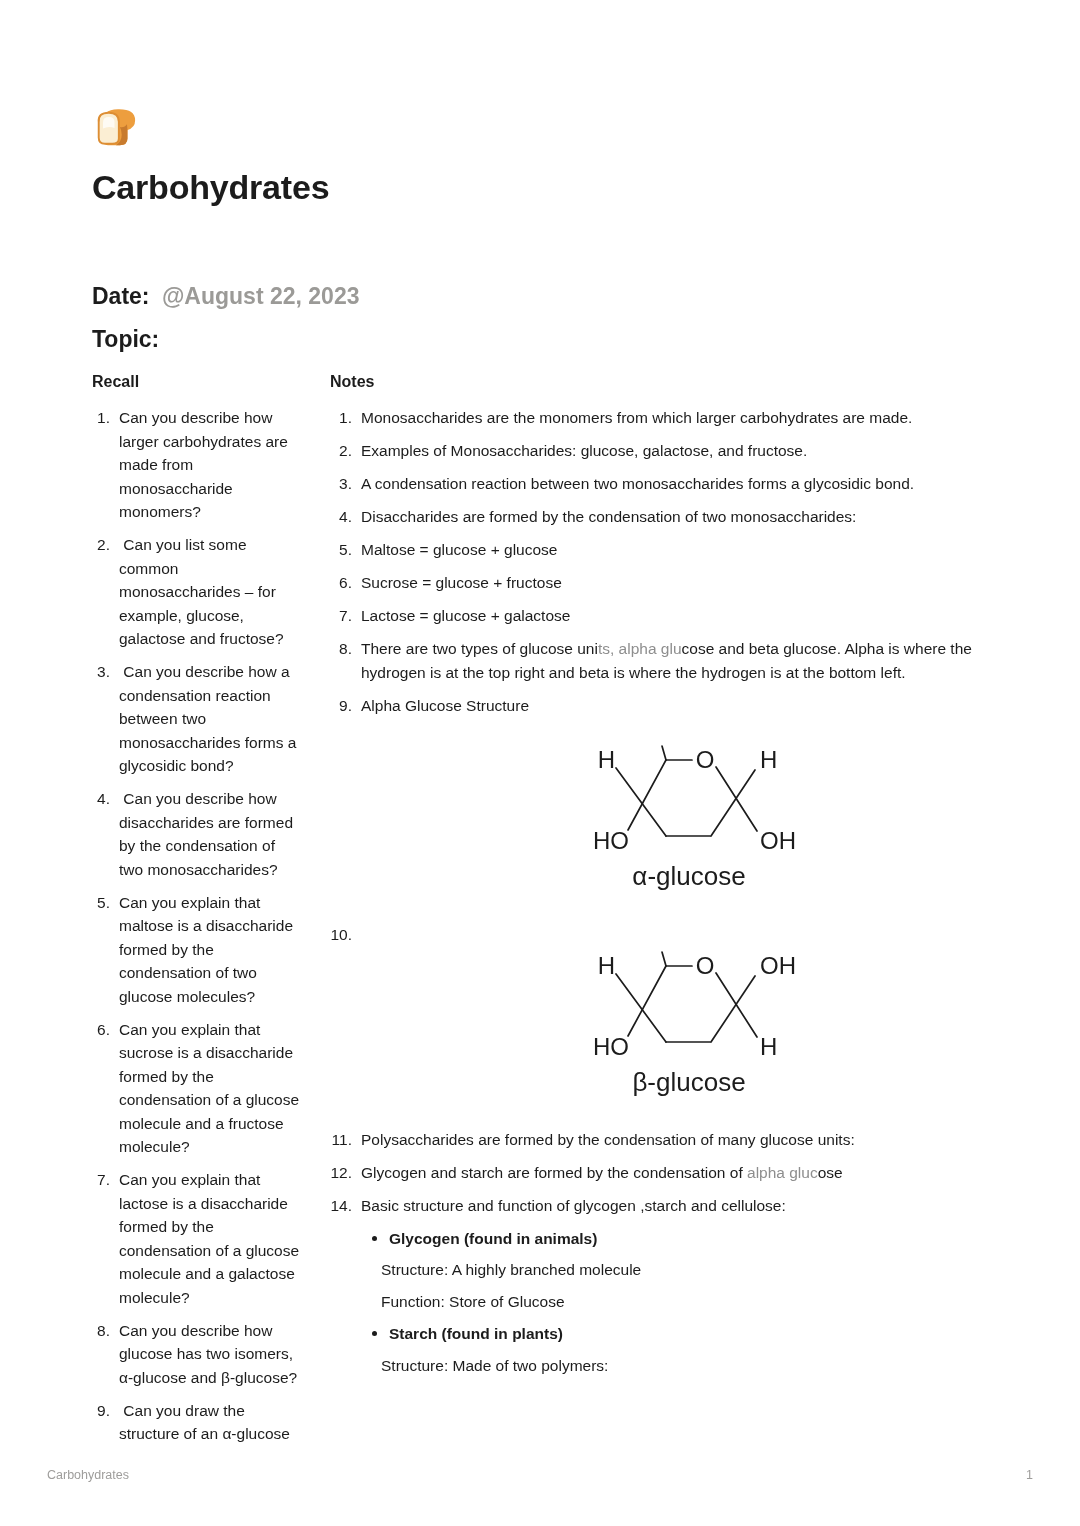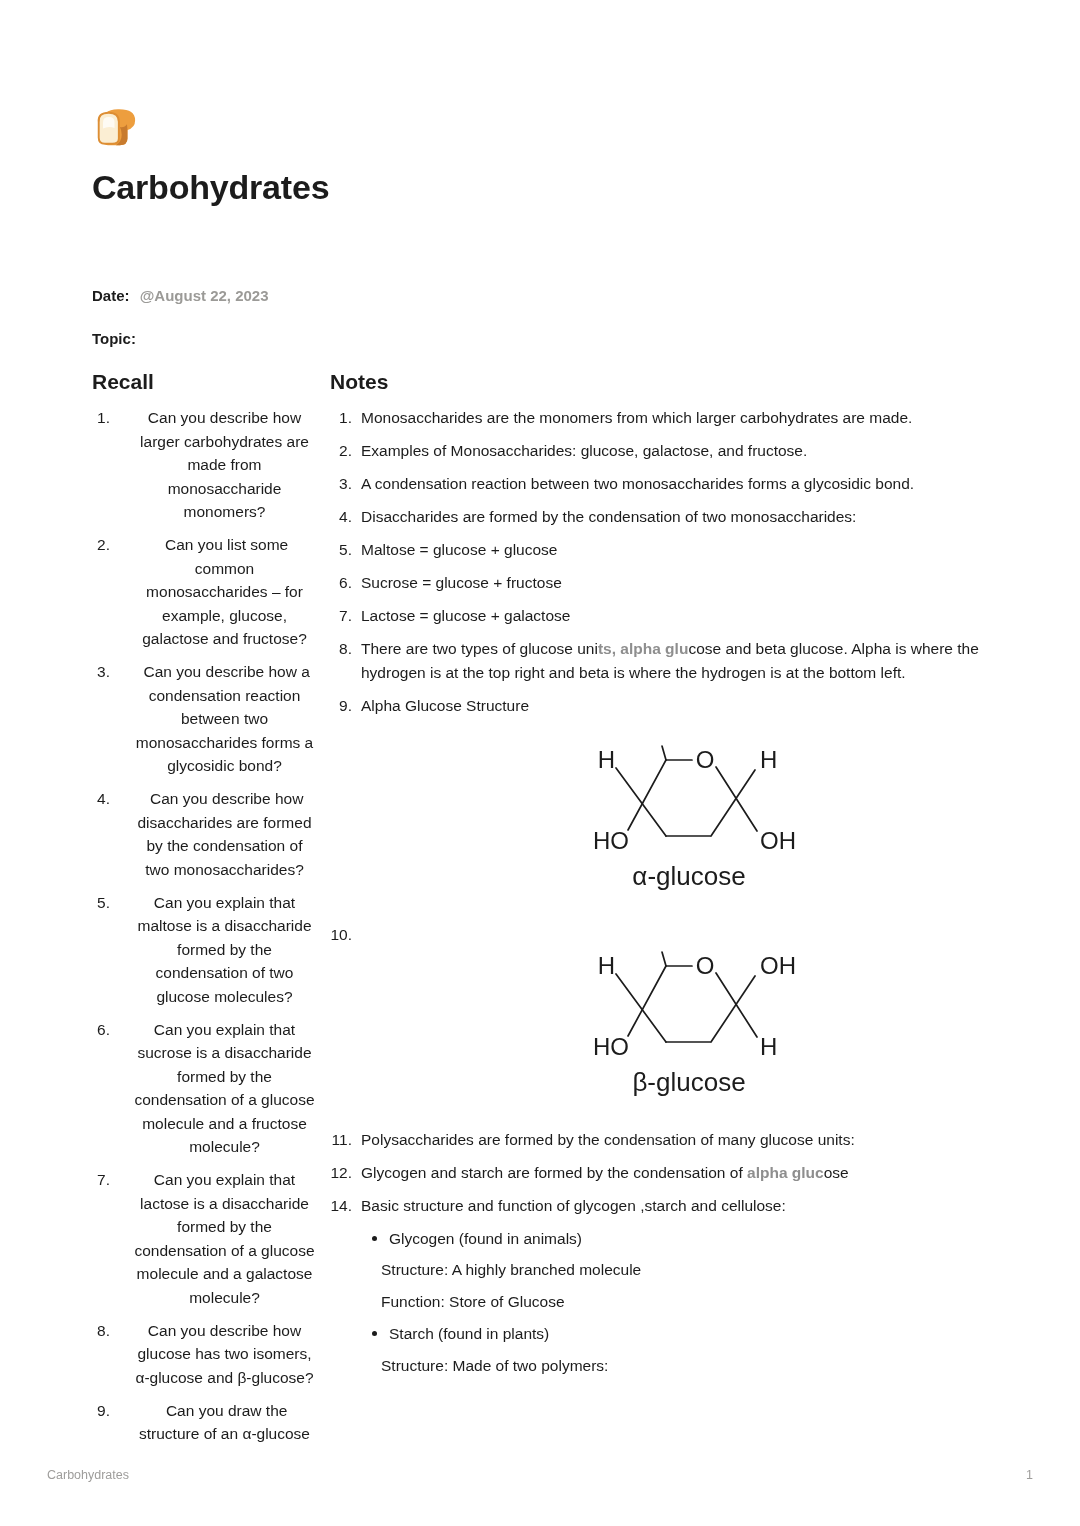--- a/index.html
+++ b/index.html
@@ -11,37 +11,37 @@
   *{box-sizing:border-box;}
   html,body{margin:0;padding:0;}
   body{
     width:1080px;height:1526px;background:#ffffff;position:relative;overflow:hidden;
     font-family:"Liberation Sans", sans-serif;color:var(--text);
     -webkit-font-smoothing:antialiased;
   }
   .content{padding:105px 84px 0 92px;}
   .page-icon{width:46px;height:46px;line-height:0;}
   h1.page-title{font-size:34px;font-weight:700;margin:17px 0 0 0;line-height:38px;letter-spacing:-0.2px;}
-  .prop-row{margin-top:80px;font-size:15px;font-weight:700;line-height:20px;}
+  .prop-row{margin-top:80px;font-size:23px;font-weight:700;line-height:20px;}
   .prop-row.topic{margin-top:23px;}
   .prop-value{color:var(--date-gray);margin-left:6px;}
   .columns{display:flex;margin-top:22px;}
   .col-recall{width:238px;flex:none;}
   .col-notes{flex:1;min-width:0;}
-  h2.col-heading{font-size:21px;font-weight:700;margin:0 0 13px 0;line-height:22px;}
+  h2.col-heading{font-size:16px;font-weight:700;margin:0 0 13px 0;line-height:22px;}
   .list{font-size:15.5px;line-height:23.5px;}
   .r-item,.n-item{display:flex;margin-bottom:9.5px;}
   .r-num{width:18px;flex:none;text-align:right;}
-  .r-body{margin-left:9px;flex:1;white-space:pre-wrap;text-align:center;}
+  .r-body{margin-left:9px;flex:1;white-space:pre-wrap;}
   .n-num{width:22px;flex:none;text-align:right;}
   .n-body{margin-left:9px;flex:1;min-width:0;}
-  .gray{color:var(--gray);font-weight:bold;}
+  .gray{color:var(--gray);}
   .fig{display:block;margin:18px 0 20px 210px;}
   .fig text{font-family:"Liberation Sans", sans-serif;}
-  .bullet-line{display:flex;margin:9px 0 0 11px;}
+  .bullet-line{display:flex;margin:9px 0 0 11px;font-weight:bold;}
   .dot{width:5px;height:5px;border-radius:50%;background:var(--text);margin:9px 12px 0 0;flex:none;}
   .sub-line{margin:8px 0 0 20px;}
   .footer{position:absolute;top:1468px;left:47px;right:47px;display:flex;justify-content:space-between;
           font-size:12.5px;color:var(--footer-gray);line-height:15px;}
 </style>
 </head>
 <body>
 
 <div class="page">
   <div class="content">

